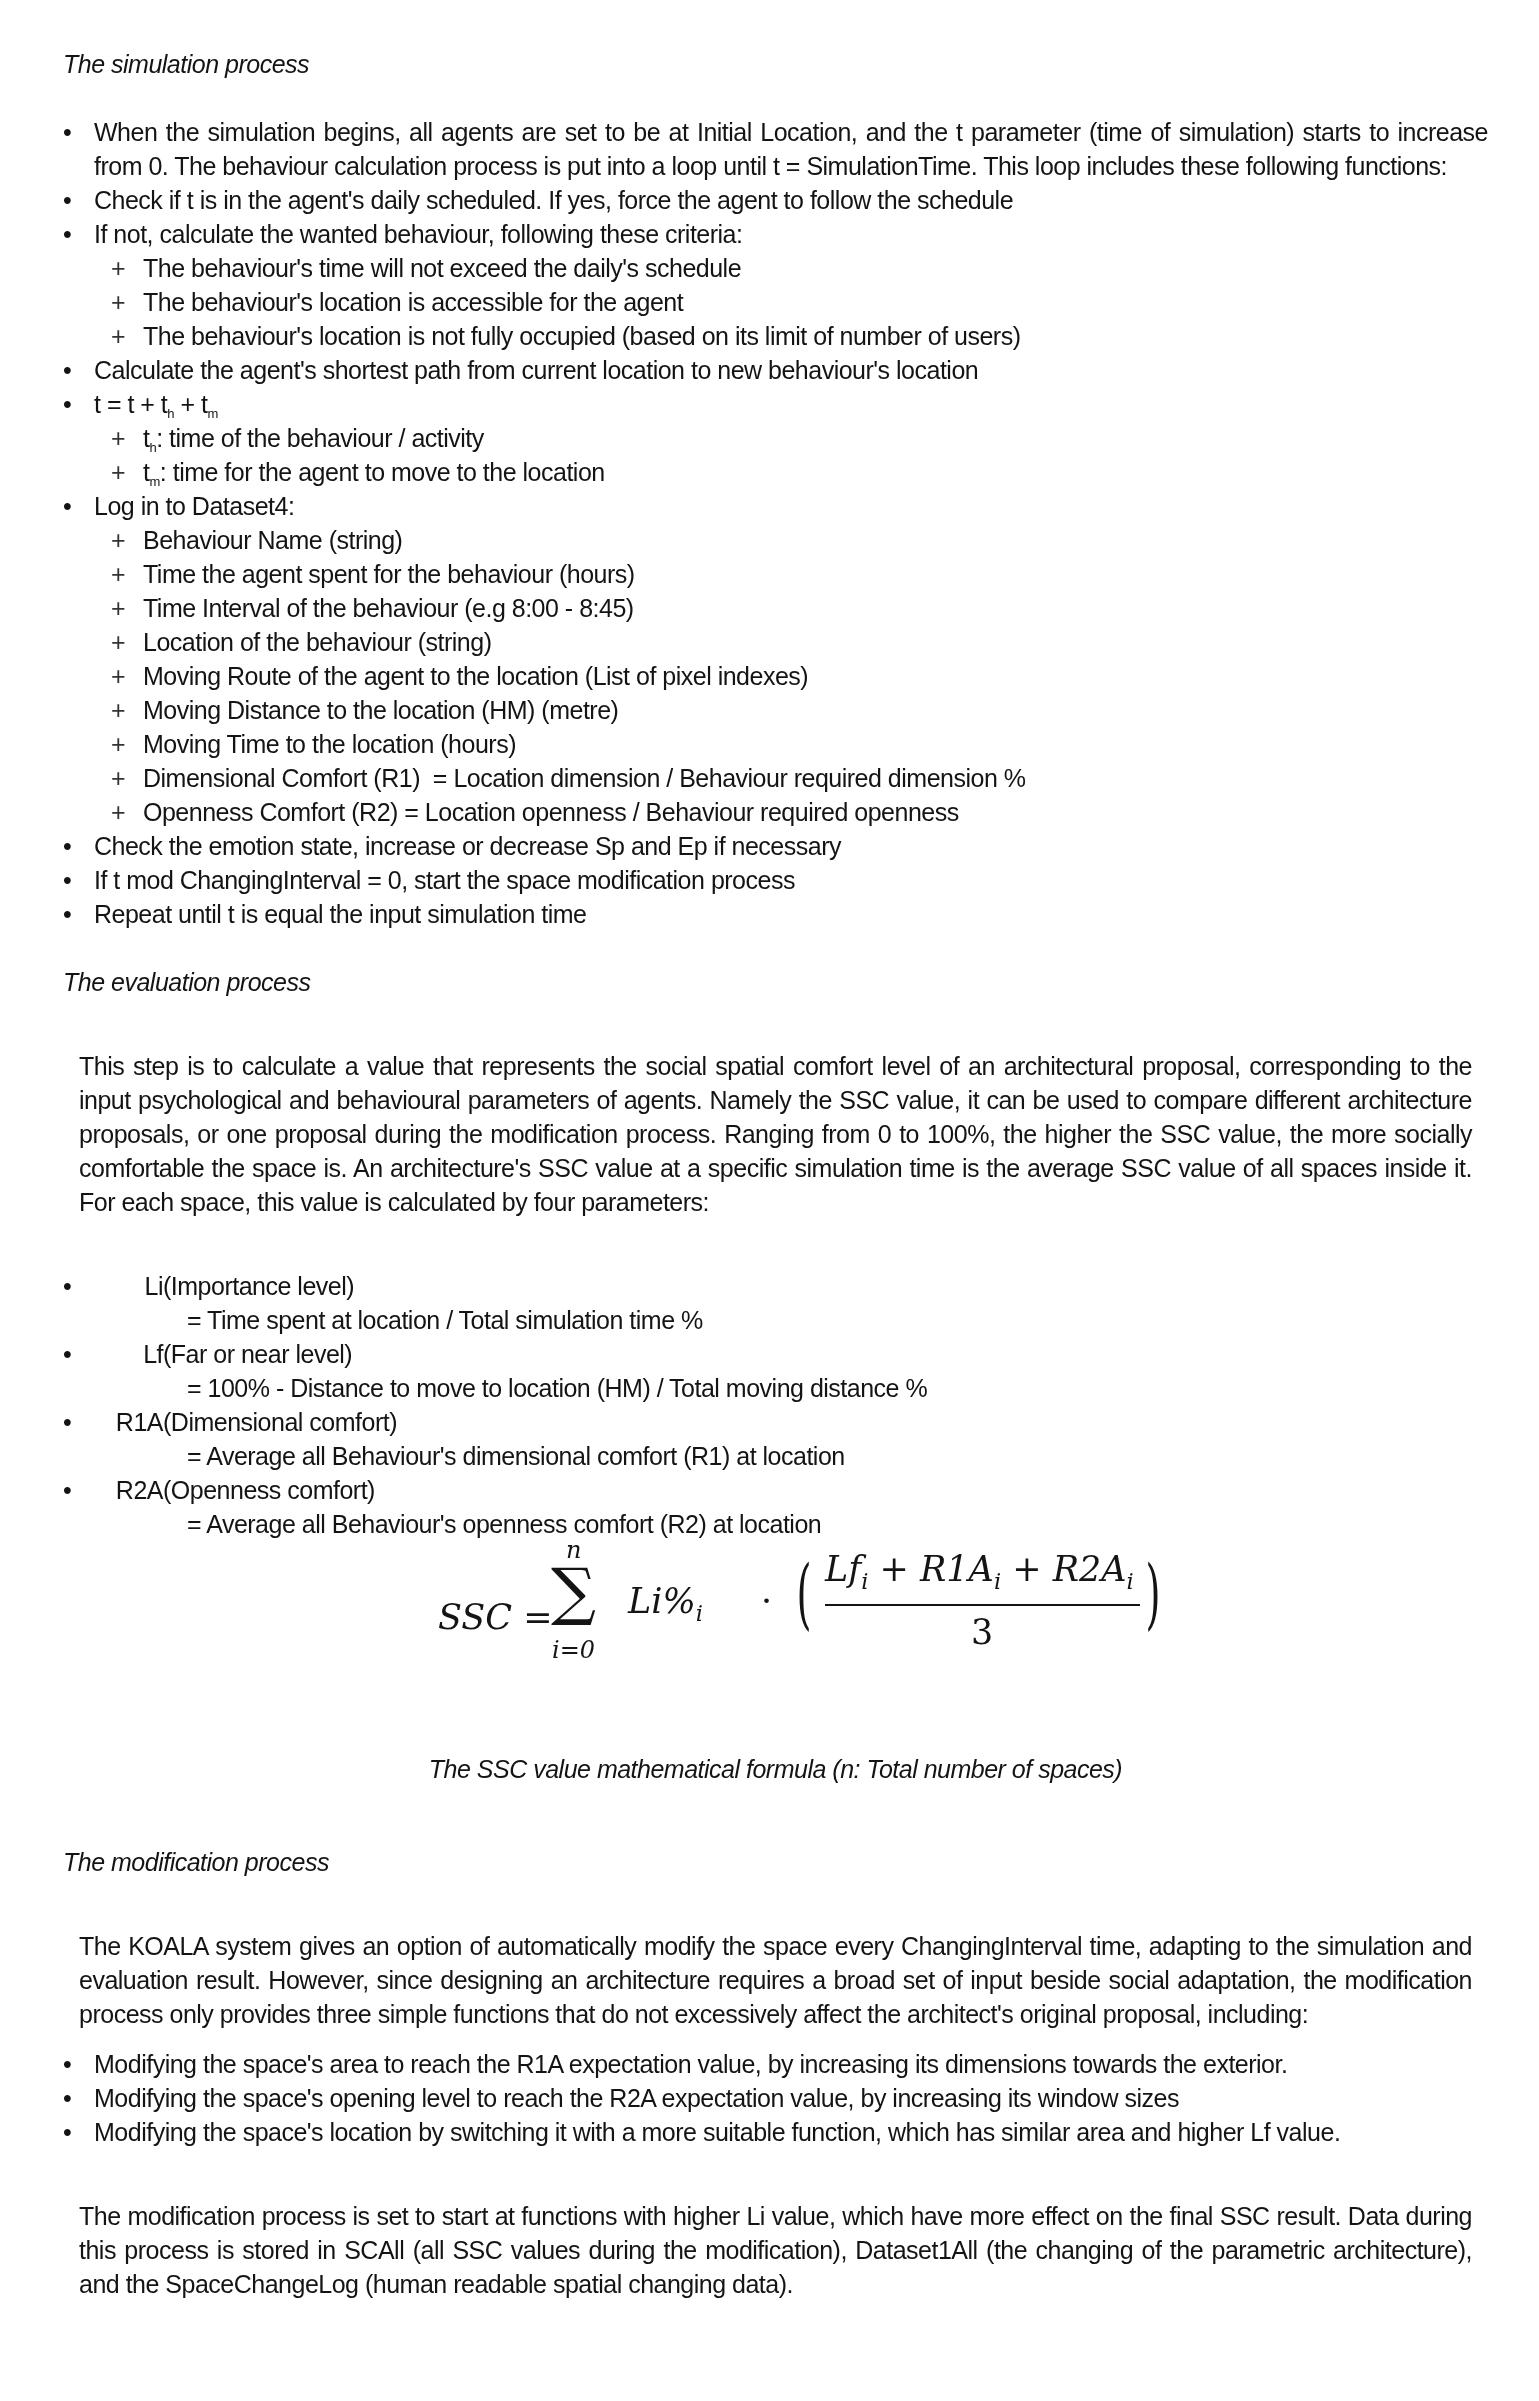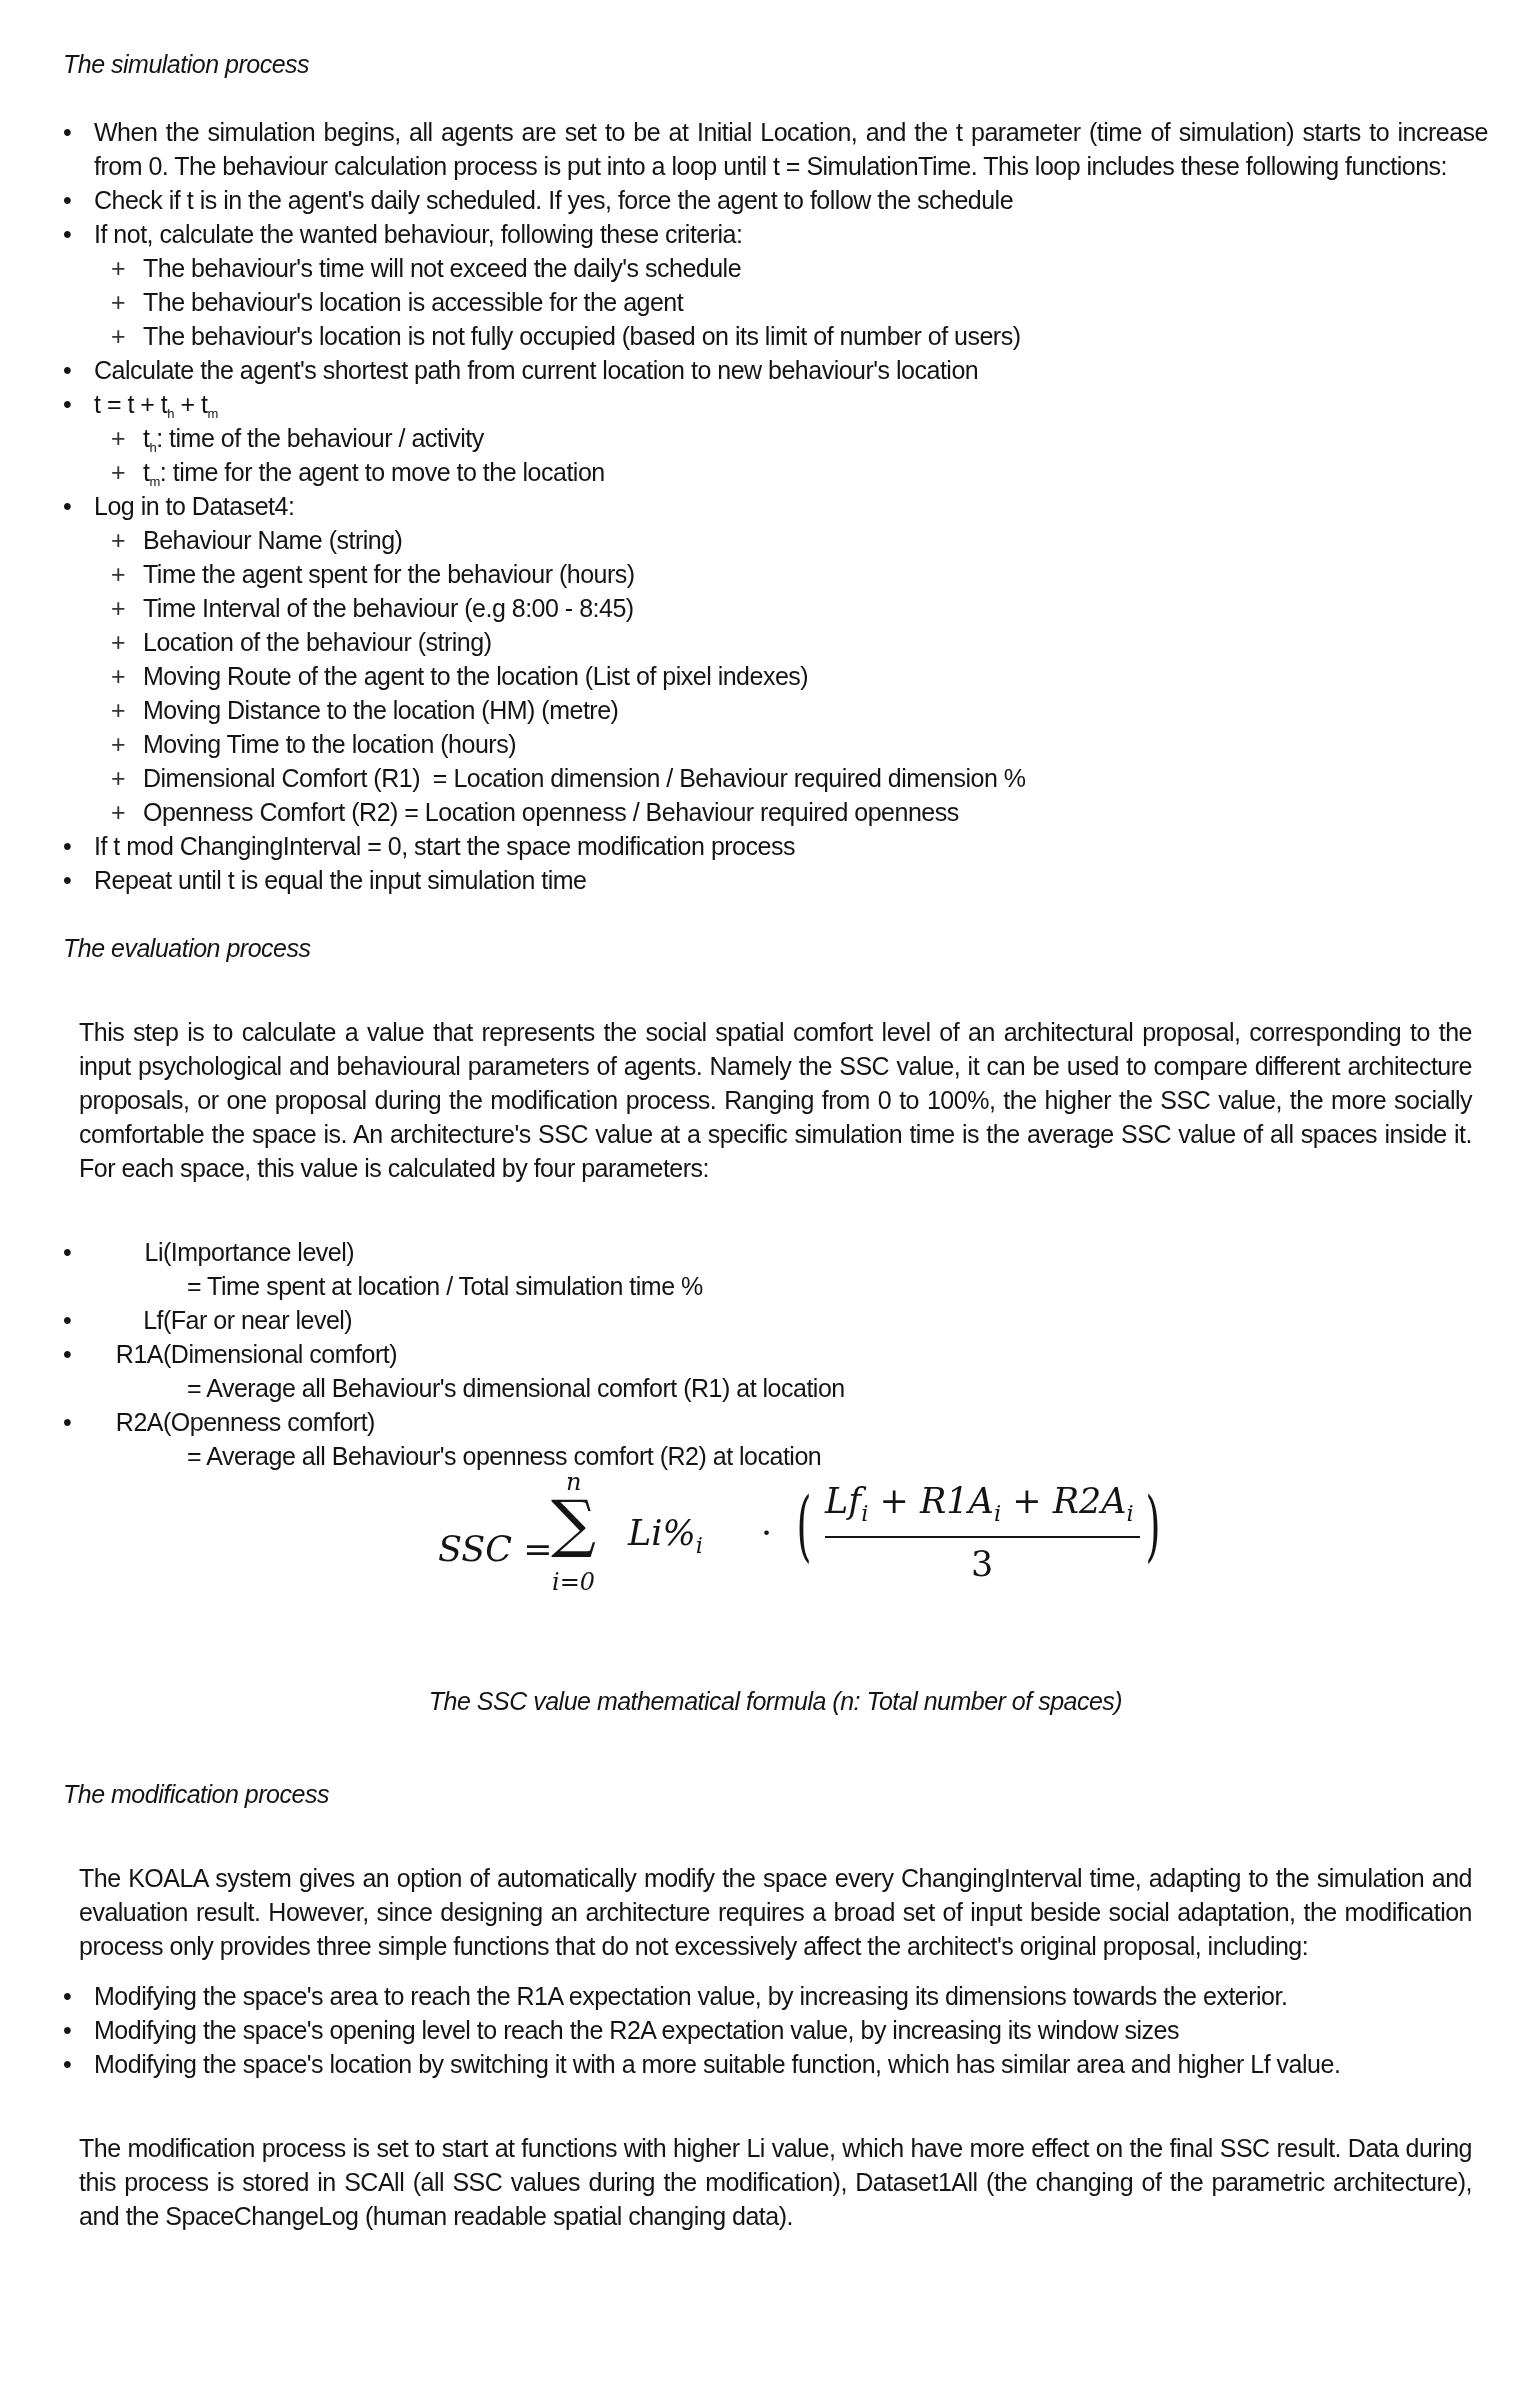--- a/index.html
+++ b/index.html
@@ -43,33 +43,35 @@
     <li class="b">Log in to Dataset4:</li>
     <li class="p">Behaviour Name (string)</li>
     <li class="p">Time the agent spent for the behaviour (hours)</li>
     <li class="p">Time Interval of the behaviour (e.g 8:00 - 8:45)</li>
     <li class="p">Location of the behaviour (string)</li>
     <li class="p">Moving Route of the agent to the location (List of pixel indexes)</li>
     <li class="p">Moving Distance to the location (HM) (metre)</li>
     <li class="p">Moving Time to the location (hours)</li>
     <li class="p" style="white-space:pre">Dimensional Comfort (R1)  = Location dimension / Behaviour required dimension %</li>
     <li class="p">Openness Comfort (R2) = Location openness / Behaviour required openness</li>
+    <li class="b">Check the emotion state, increase or decrease Sp and Ep if necessary</li>
     <li class="b">If t mod ChangingInterval = 0, start the space modification process</li>
     <li class="b">Repeat until t is equal the input simulation time</li>
   </ul>
   <div class="gap"></div>
 
   <p class="heading">The evaluation process</p>
   <div class="gap"></div>
   <p class="par">This step is to calculate a value that represents the social spatial comfort level of an architectural proposal, corresponding to the input psychological and behavioural parameters of agents. Namely the SSC value, it can be used to compare different architecture proposals, or one proposal during the modification process. Ranging from 0 to 100%, the higher the SSC value, the more socially comfortable the space is. An architecture's SSC value at a specific simulation time is the average SSC value of all spaces inside it. For each space, this value is calculated by four parameters:</p>
   <div class="gap"></div>
   <ul>
     <li class="b"><span class="def-term">Li</span><span>(Importance level)</span></li>
     <li class="def-eq">= Time spent at location / Total simulation time %</li>
     <li class="b"><span class="def-term">Lf</span><span>(Far or near level)</span></li>
+    <li class="def-eq">= 100% - Distance to move to location (HM) / Total moving distance %</li>
     <li class="b"><span class="def-term">R1A</span><span>(Dimensional comfort)</span></li>
     <li class="def-eq">= Average all Behaviour's dimensional comfort (R1) at location</li>
     <li class="b"><span class="def-term">R2A</span><span>(Openness comfort)</span></li>
     <li class="def-eq">= Average all Behaviour's openness comfort (R2) at location</li>
   </ul>
 
   <div class="formula">
     <span style="position:absolute;left:375px;top:40px;margin-top:16px;">SSC =</span>
     <span style="position:absolute;left:503px;top:-4.8px;font-size:24px;">n</span>
     <span style="position:absolute;left:488px;top:14.4px;font-size:63px;font-style:normal;">∑</span>

